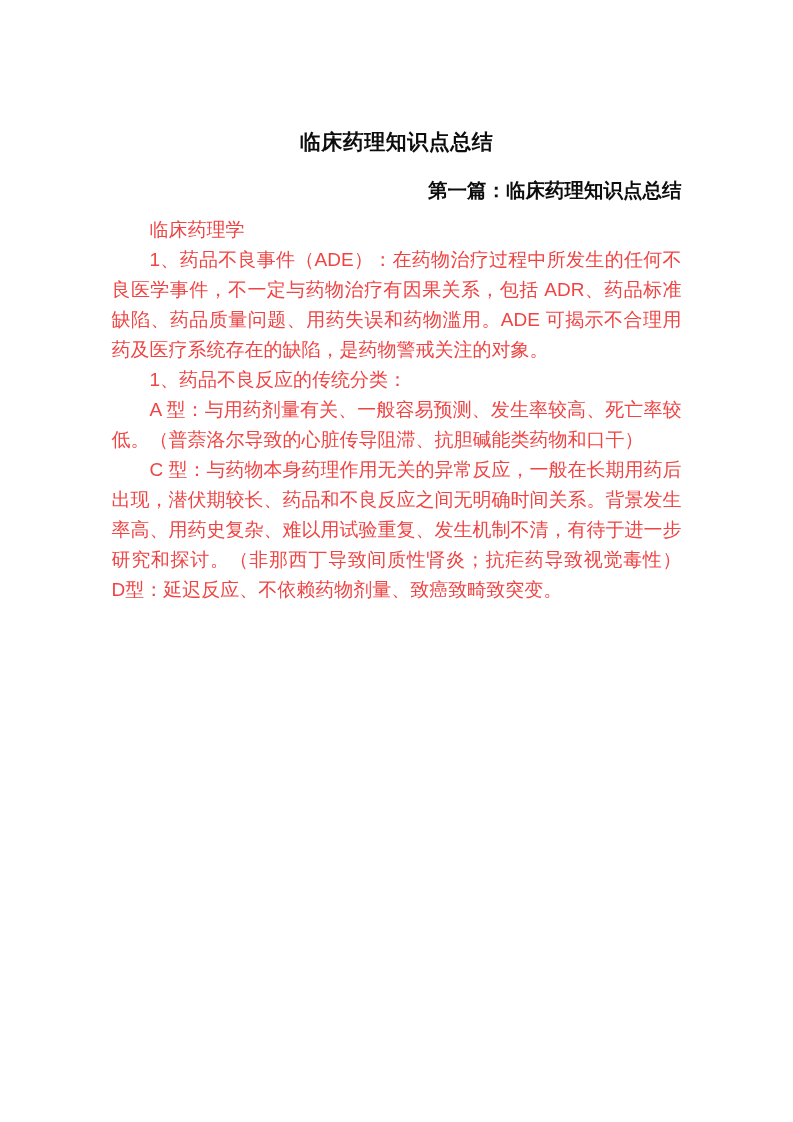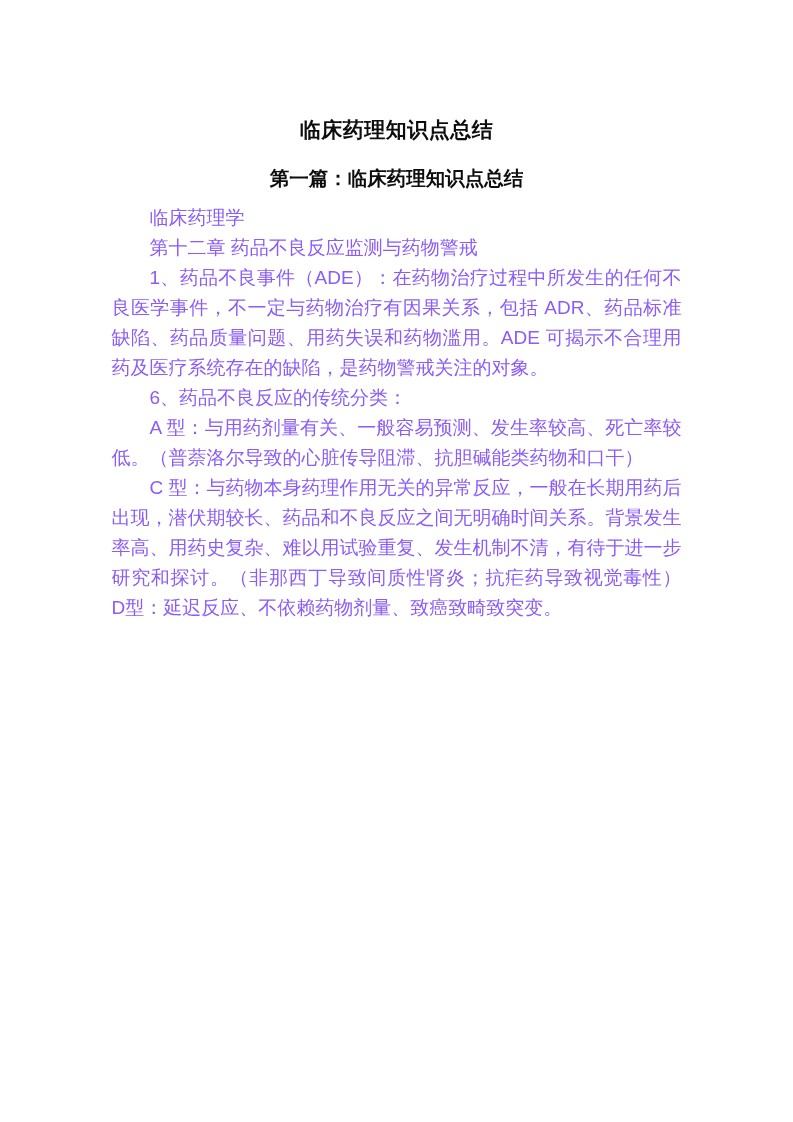--- a/index.html
+++ b/index.html
@@ -8,61 +8,60 @@
     background: #ffffff;
   }
   body {
     width: 793px;
     height: 1122px;
     font-family: "Liberation Sans", sans-serif;
     overflow: hidden;
   }
   .page {
     width: 570px;
-    margin: 3px auto;
+    margin: 15px auto;
     padding-top: 112px;
     box-sizing: content-box;
   }
   .doc-title {
     margin: 0;
     font-size: 21px;
     line-height: 30px;
     font-weight: 900;
     text-align: center;
     color: #0d0d0d;
     letter-spacing: 0.5px;
   }
   .section-heading {
     margin: 18px 0 0 0;
     font-size: 19.5px;
     line-height: 30px;
     font-weight: 900;
-    text-align: center;
+    text-align: right;
     color: #0d0d0d;
   }
   .doc-body {
     margin-top: 10px;
   }
   .doc-body p {
     margin: 0;
     font-size: 19px;
     line-height: 30px;
-    color: #8b5cf6;
+    color: #ef4444;
     text-align: justify;
     text-justify: inter-ideograph;
     text-indent: 2em;
   }
 </style>
 </head>
 <body>
 
 <div class="page">
   <h1 class="doc-title">临床药理知识点总结</h1>
   <h2 class="section-heading">第一篇：临床药理知识点总结</h2>
   <div class="doc-body" id="doc-body">
       <p>临床药理学</p>
-      <p>第十二章 药品不良反应监测与药物警戒</p>
       <p>1、药品不良事件（ADE）：在药物治疗过程中所发生的任何不良医学事件，不一定与药物治疗有因果关系，包括 ADR、药品标准缺陷、药品质量问题、用药失误和药物滥用。ADE 可揭示不合理用药及医疗系统存在的缺陷，是药物警戒关注的对象。</p>
-      <p>6、药品不良反应的传统分类：</p>
+      <p>1、药品不良反应的传统分类：</p>
       <p>A 型：与用药剂量有关、一般容易预测、发生率较高、死亡率较低。（普萘洛尔导致的心脏传导阻滞、抗胆碱能类药物和口干）</p>
       <p>C 型：与药物本身药理作用无关的异常反应，一般在长期用药后出现，潜伏期较长、药品和不良反应之间无明确时间关系。背景发生率高、用药史复杂、难以用试验重复、发生机制不清，有待于进一步研究和探讨。（非那西丁导致间质性肾炎；抗疟药导致视觉毒性）　D型：延迟反应、不依赖药物剂量、致癌致畸致突变。</p>
     </div>
 </div>
 
 </body></html>

